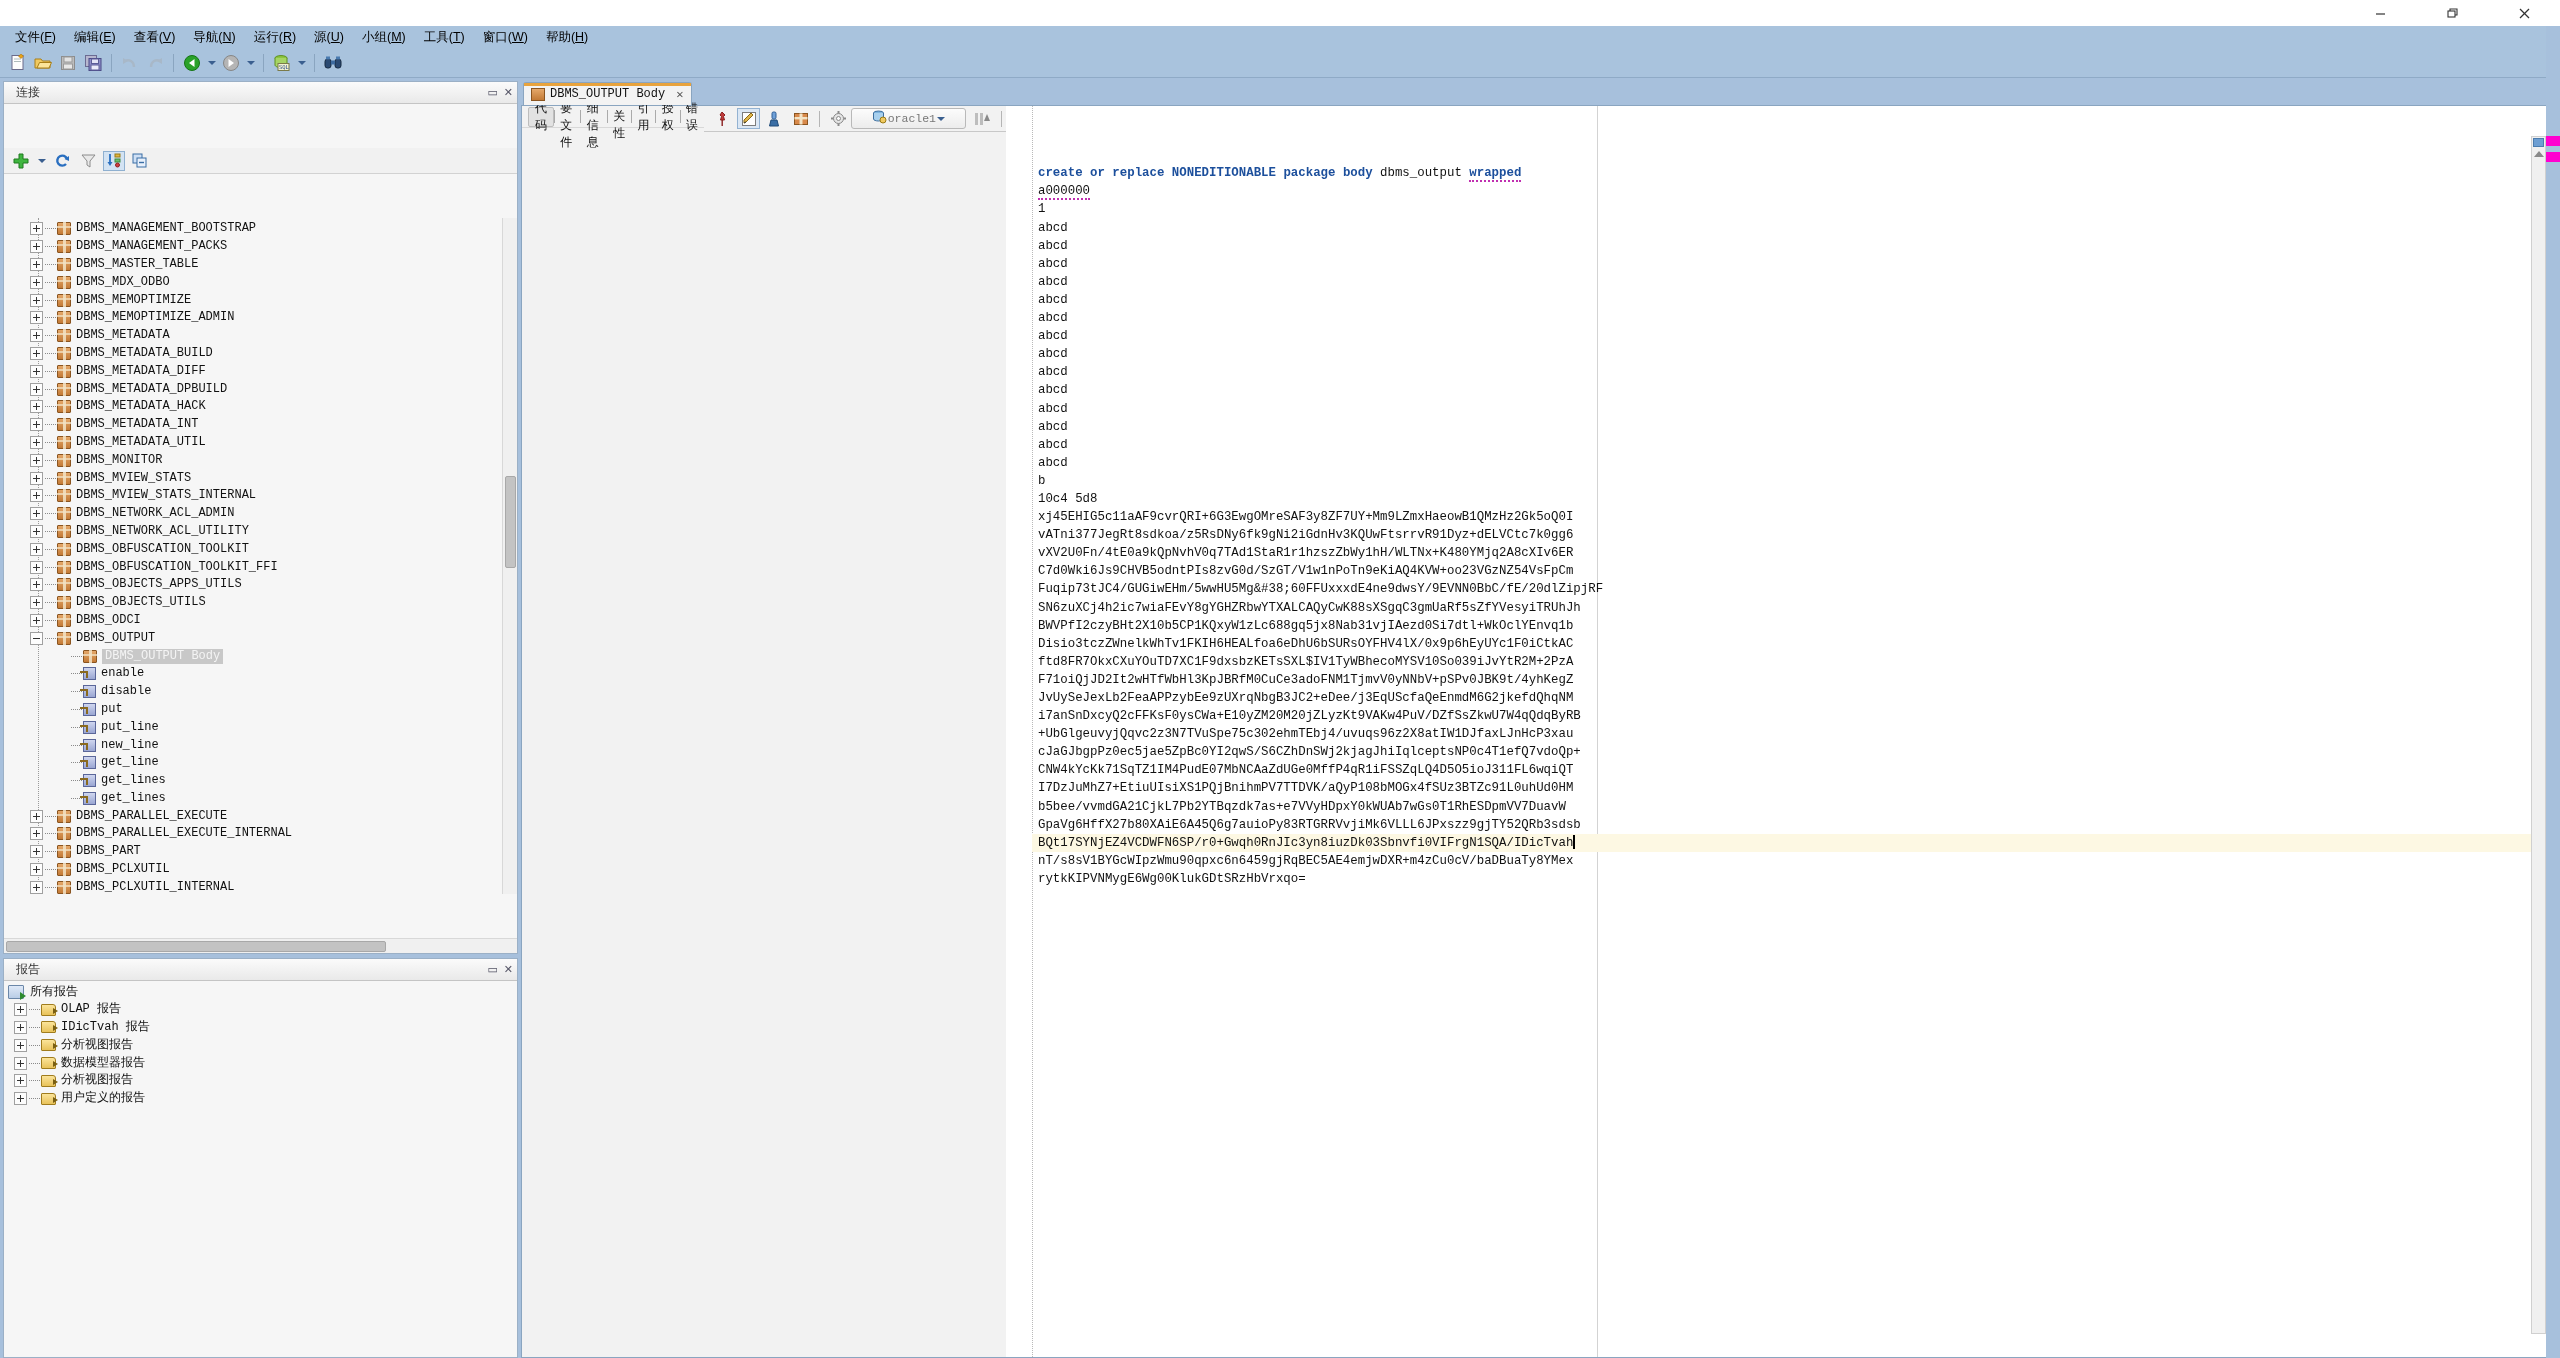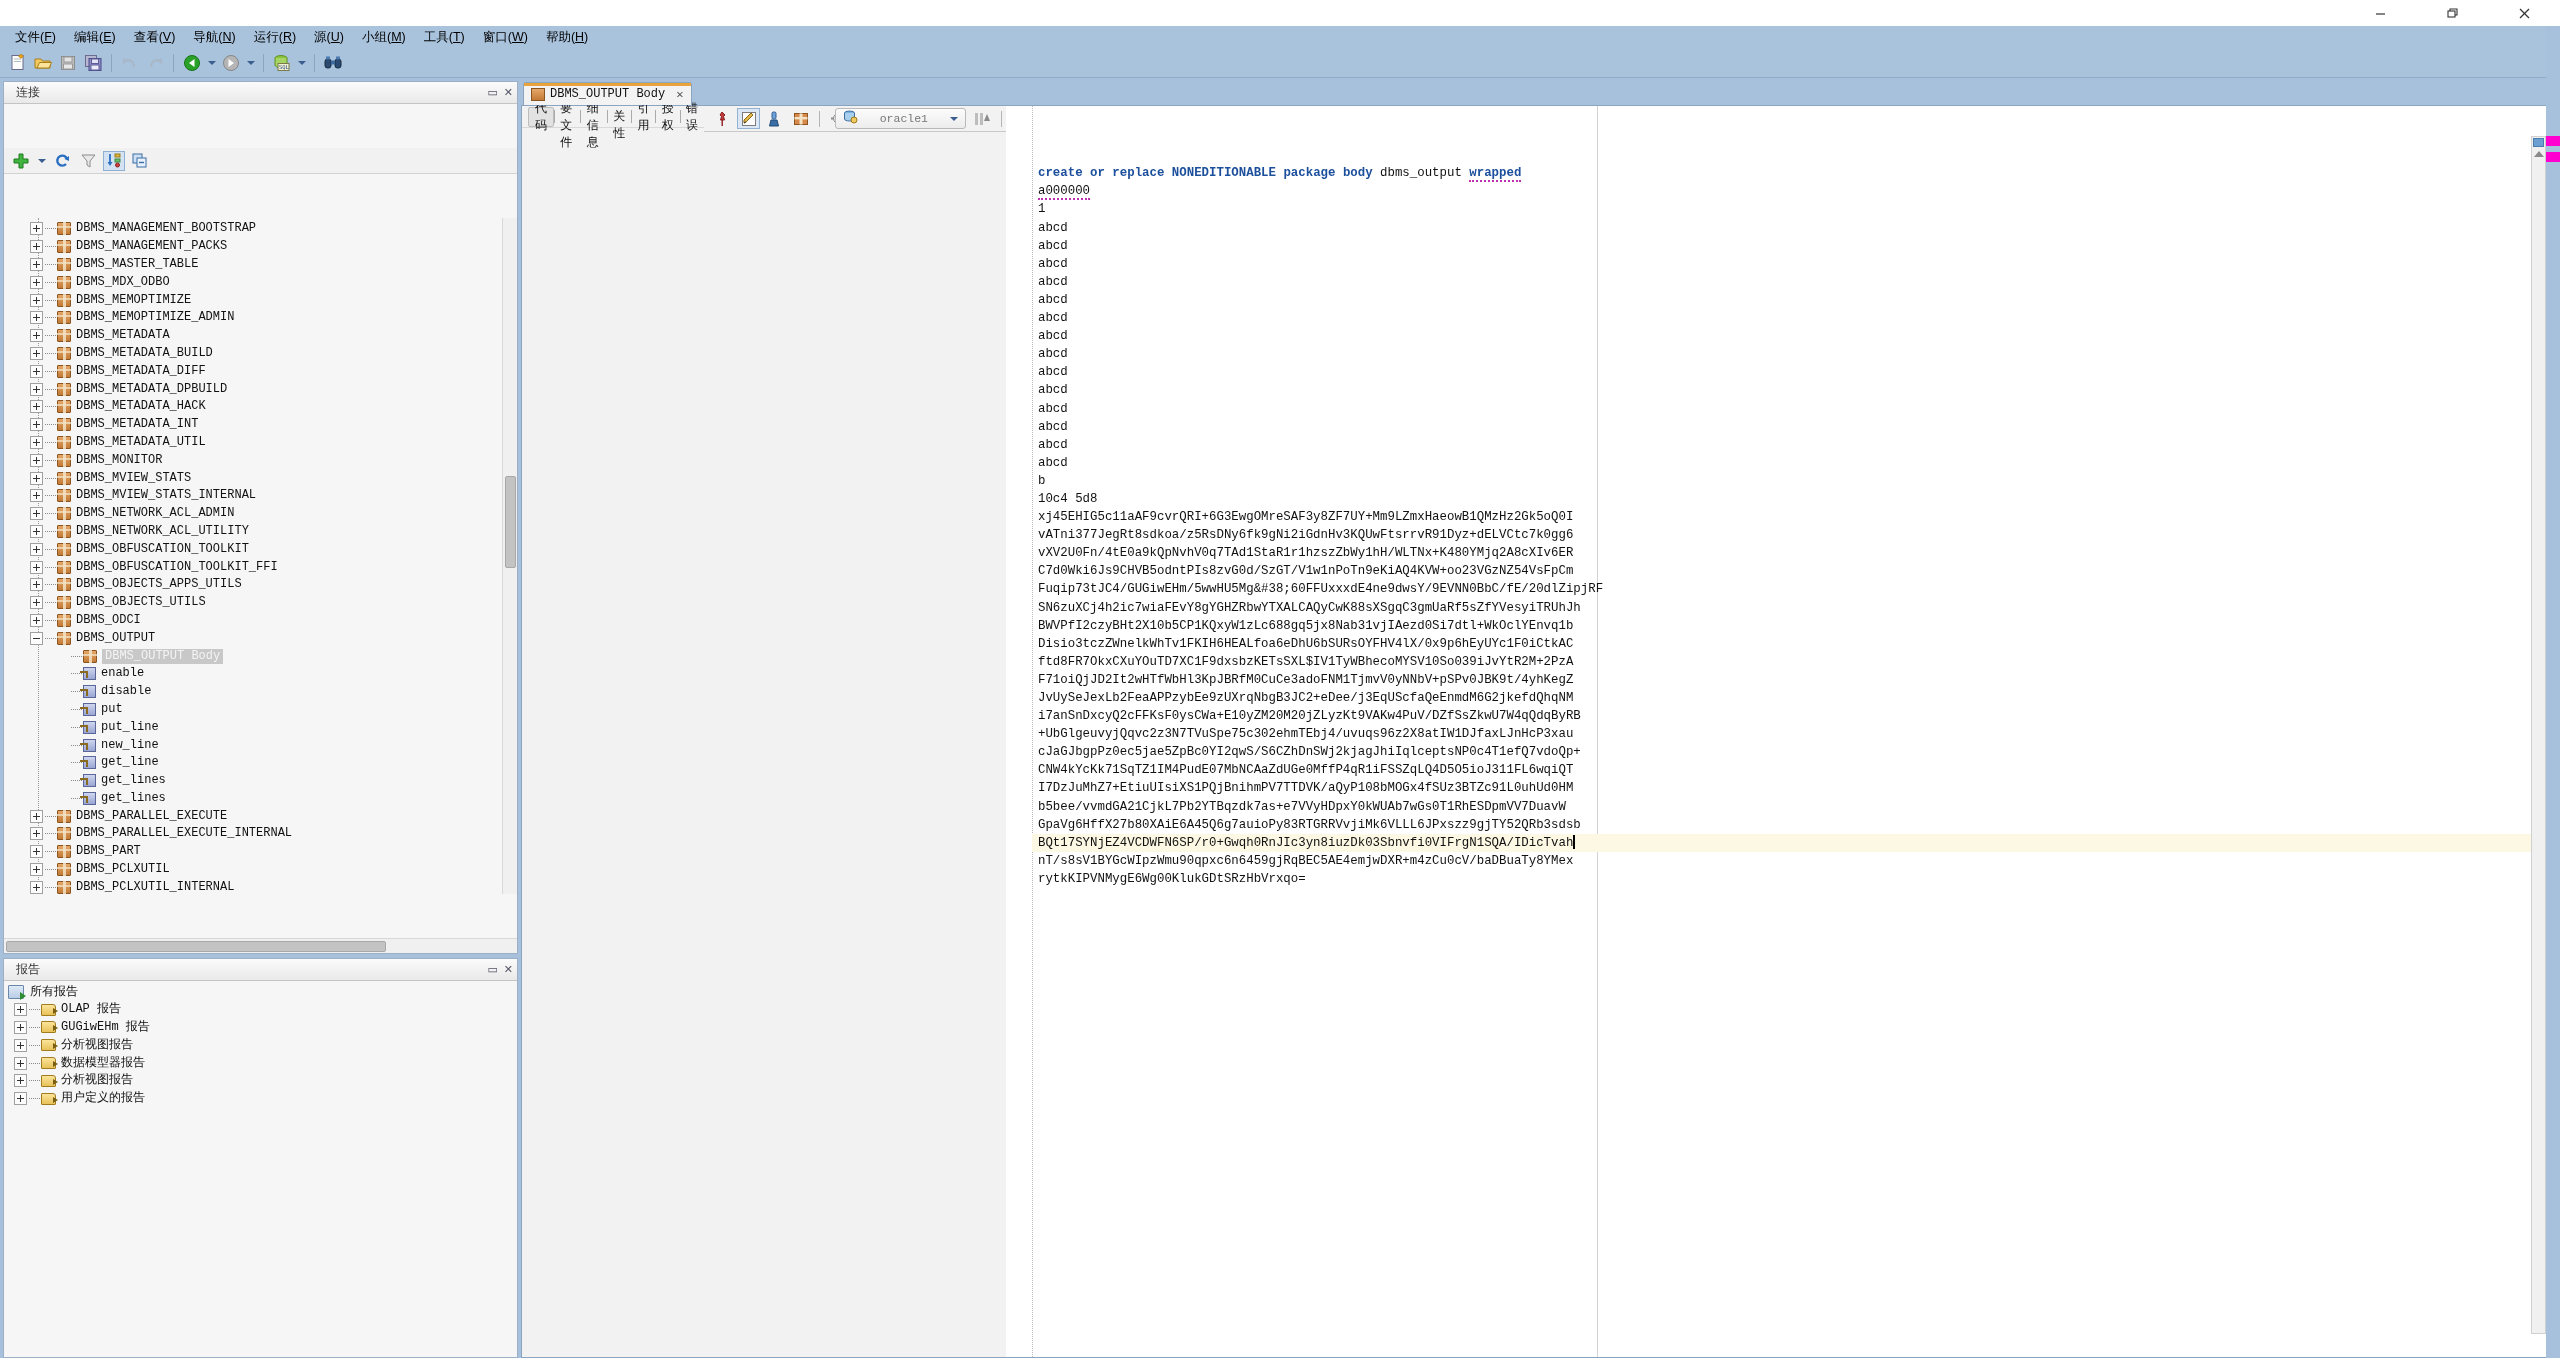--- a/index.html
+++ b/index.html
@@ -293,22 +293,22 @@
     border-bottom: 1px solid #c8c8c8;
     position: relative;
   }
   .etbtn { width: 23px; height: 21px; display: flex; align-items: center; justify-content: center; }
   .etbtn.active { background: #dbe7f4; border: 1px solid #93b2d2; }
   .etsep { width: 1px; height: 16px; background: #b5b5b5; margin: 0 4px; }
 
   .conn-chip {
     position: absolute; right: 40px; top: 2px;
     height: 21px;
-    display: flex; align-items: center; gap: 22px;
-    padding: 0 7px;
+    display: flex; align-items: center; gap: 1px;
+    padding: 0 20px;
     border: 1px solid #b9b9b9; border-radius: 3px;
     background: linear-gradient(#fcfcfc, #ececec);
     font-size: 11.5px; color: #777;
     font-family: "Liberation Mono", monospace;
   }
 
   .editor-wrap {
     flex: 1 1 auto; display: flex; min-height: 0; position: relative;
     background: #f0abfc;
   }
@@ -909,21 +909,21 @@
               <span class="expander plus"></span>
               <span class="dots"></span>
               <span class="ico-folder"></span>
               <span class="tlabel">OLAP 报告</span>
             </div>
             <div class="trow">
               <span class="indent" style="width: 6px;"></span>
               <span class="expander plus"></span>
               <span class="dots"></span>
               <span class="ico-folder"></span>
-              <span class="tlabel">GUGiwEHm 报告</span>
+              <span class="tlabel">IDicTvah 报告</span>
             </div>
             <div class="trow">
               <span class="indent" style="width: 6px;"></span>
               <span class="expander plus"></span>
               <span class="dots"></span>
               <span class="ico-folder"></span>
               <span class="tlabel">分析视图报告</span>
             </div>
             <div class="trow">
               <span class="indent" style="width: 6px;"></span>

